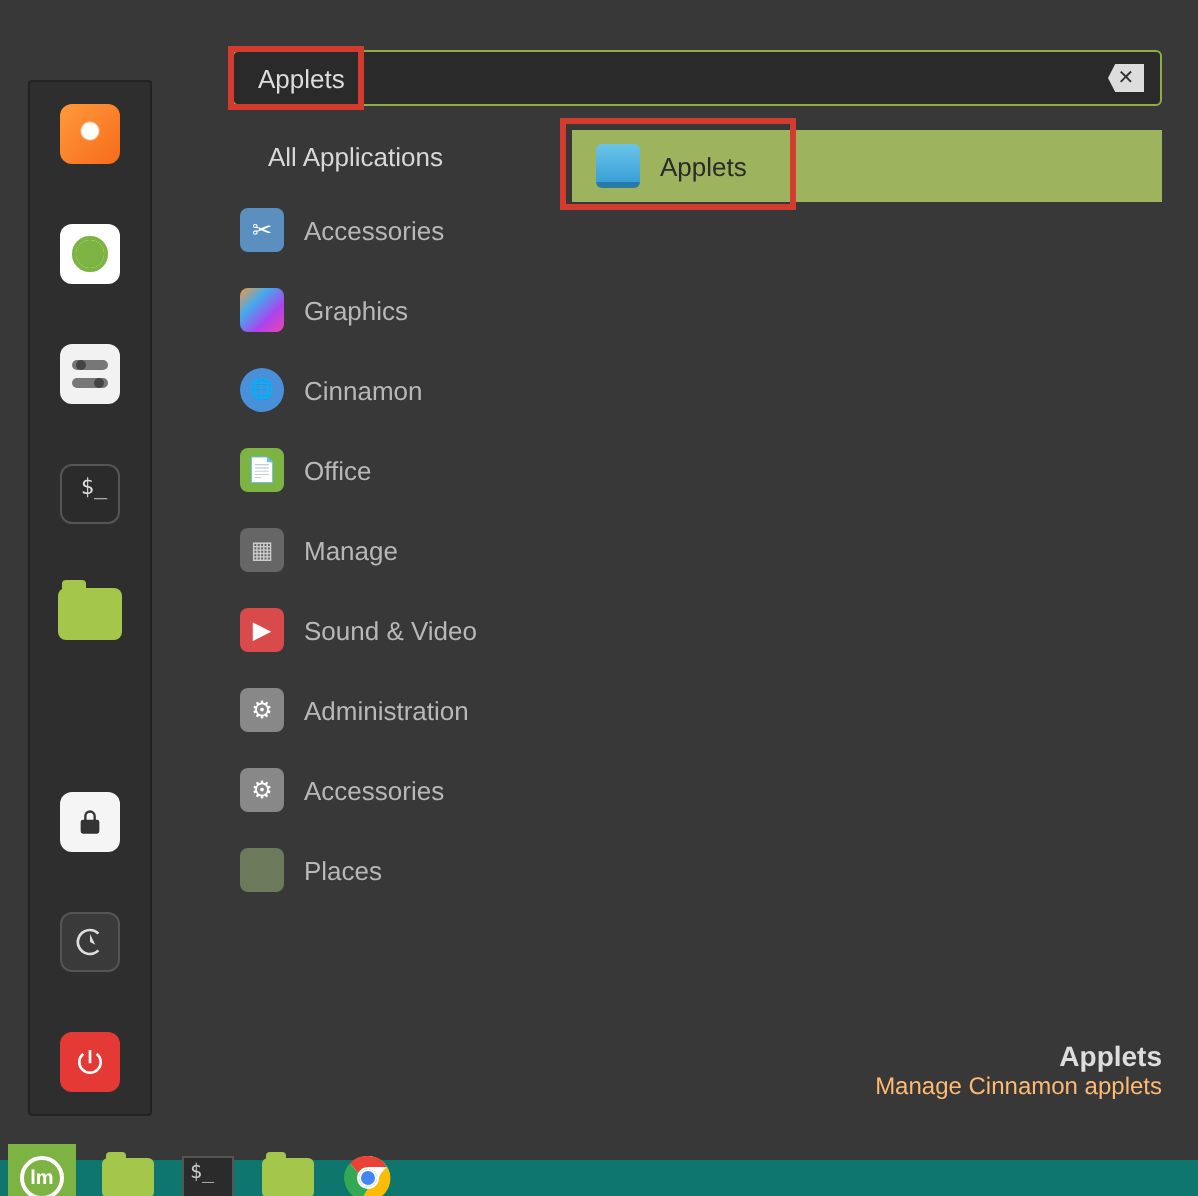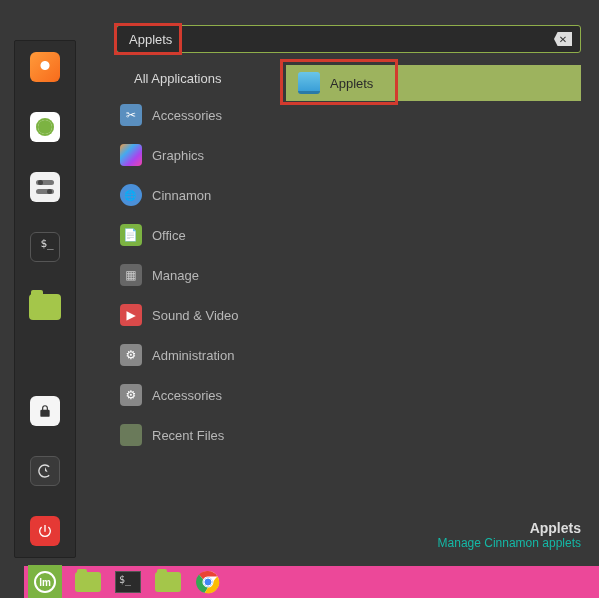--- a/index.html
+++ b/index.html
@@ -139,33 +139,32 @@
   }
 
   .hint {
     position:absolute;
     right: 18px;
     bottom: 48px;
     text-align: right;
     color: #ddd;
   }
   .hint .title { font-weight: 600; font-size:14px; }
-  .hint .desc { font-size: 12px; color: #14b8a6; }
+  .hint .desc { font-size: 12px; color: #fdba74; }
 
   
   .taskbar {
     position:absolute;
     left:0; right:0; bottom:0;
-    height: 32px;
-    background: #ec4899;
+    height: 18px;
+    background: #0f766e;
     display:flex;
     align-items:center;
     padding: 0 4px;
     gap: 12px;
-    margin-left: 24px;
   }
   .tb-mint {
     width:34px; height:34px;
     background:#7cb342;
     display:flex; align-items:center; justify-content:center;
     border-radius:0;
   }
   .tb-mint-inner { width:22px; height:22px; border:2px solid #fff; border-radius:50%; display:flex; align-items:center; justify-content:center; color:#fff; font-size:10px; font-weight:bold; background:#7cb342;}
   .tb-icon { width:28px; height:24px; display:flex; align-items:center; justify-content:center; cursor:pointer; }
   .tb-folder { background:#a4c64a; width:26px; height:20px; border-radius:3px; position:relative;}
@@ -261,22 +260,22 @@
       </div>
       <div class="cat-item">
         <div class="cat-icon ci-adm">⚙</div>
         <span>Administration</span>
       </div>
       <div class="cat-item">
         <div class="cat-icon ci-prf">⚙</div>
         <span>Accessories</span>
       </div>
       <div class="cat-item">
-        <div class="cat-icon ci-rec"></div>
-        <span>Recent Files</span>
+        <div class="cat-icon ci-plc"></div>
+        <span>Places</span>
       </div>
     </div>
 
     <div class="results">
       <div class="result-item">
         <div class="red-box-result"></div>
         <div class="result-icon"></div>
         <span>Applets</span>
       </div>
     </div>

